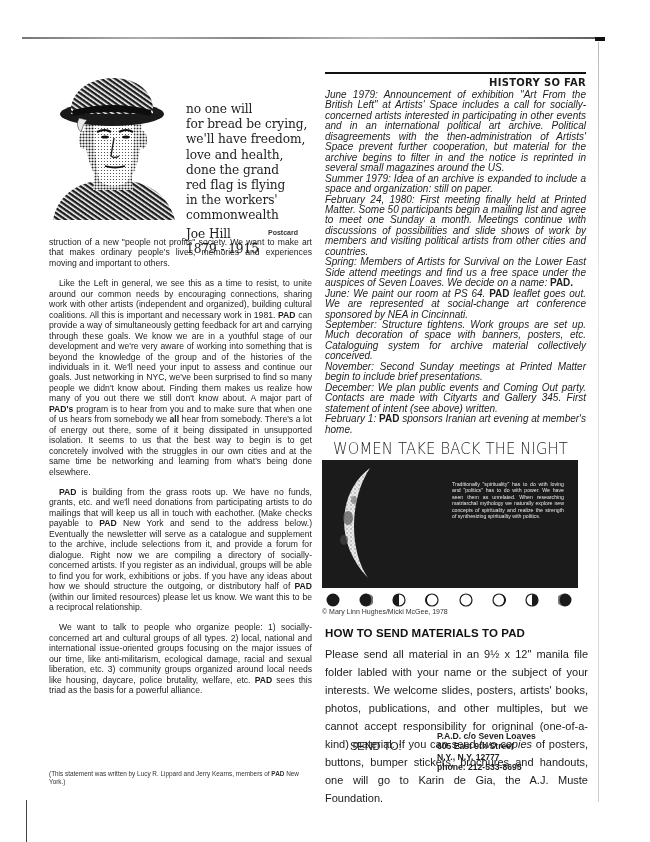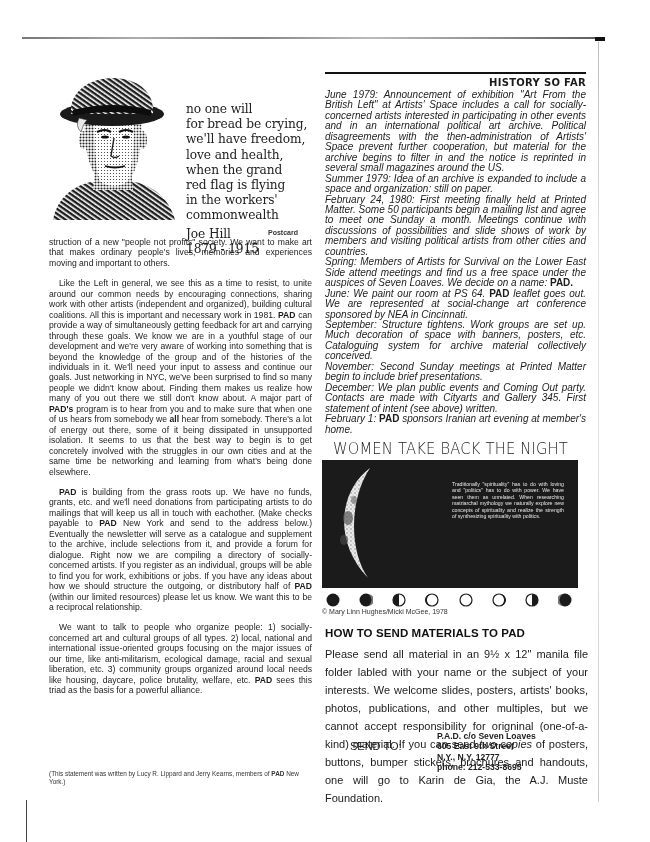--- a/index.html
+++ b/index.html
@@ -92,21 +92,21 @@
   <path d="M24 40 Q64 30 102 40 L102 46 Q64 38 24 46 Z" fill="#0d0d0d"></path>
 
   <path d="M30 48 Q26 56 32 62 Q34 54 38 50 Z" fill="#e8e8e8" stroke="#333" stroke-width=".6"></path>
 </svg>
 
 <div class="poem">
   <span class="line">no one will</span>
   <span class="line">for bread be crying,</span>
   <span class="line">we'll have freedom,</span>
   <span class="line">love and health,</span>
-  <span class="line">when the grand</span>
+  <span class="line">done the grand</span>
   <span class="line">red flag is flying</span>
   <span class="line">in the workers'</span>
   <span class="line">commonwealth</span>
   <span class="line author">Joe Hill</span>
   <span class="line">1879 - 1915</span>
 </div>
 <div class="postcard-label">Postcard</div>
 
 <div class="body-text">
   <p>struction of a new "people not profits" society. We want to make art that makes ordinary people's lives, memories and experiences moving and important to others.</p>

